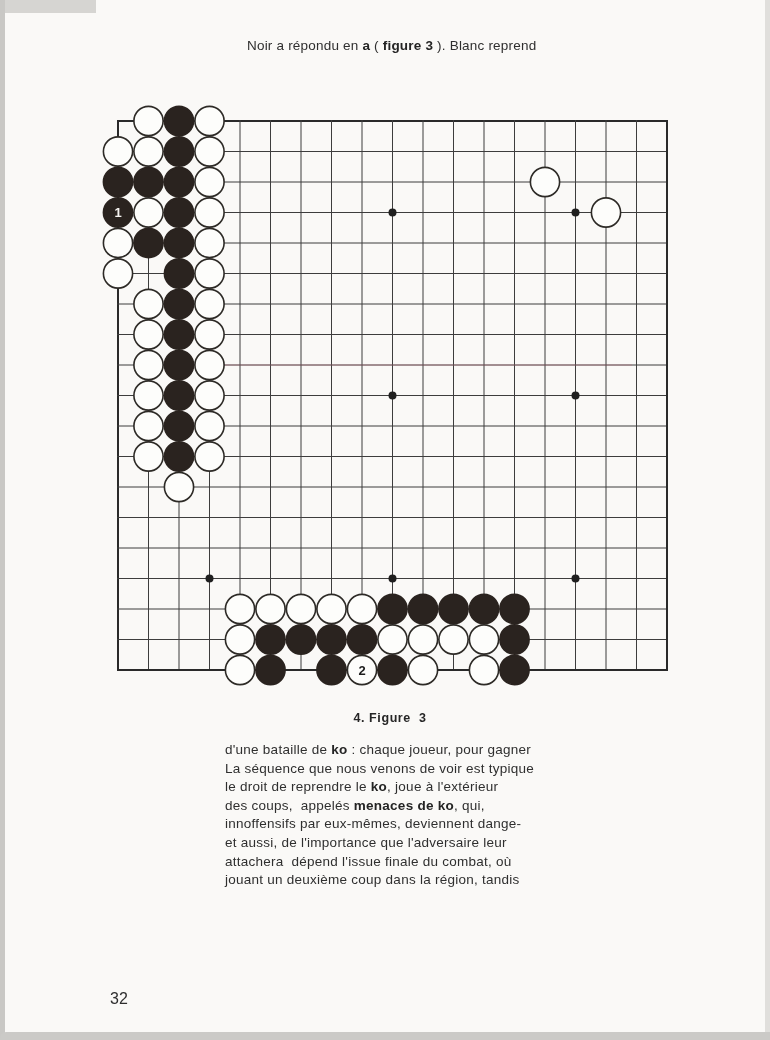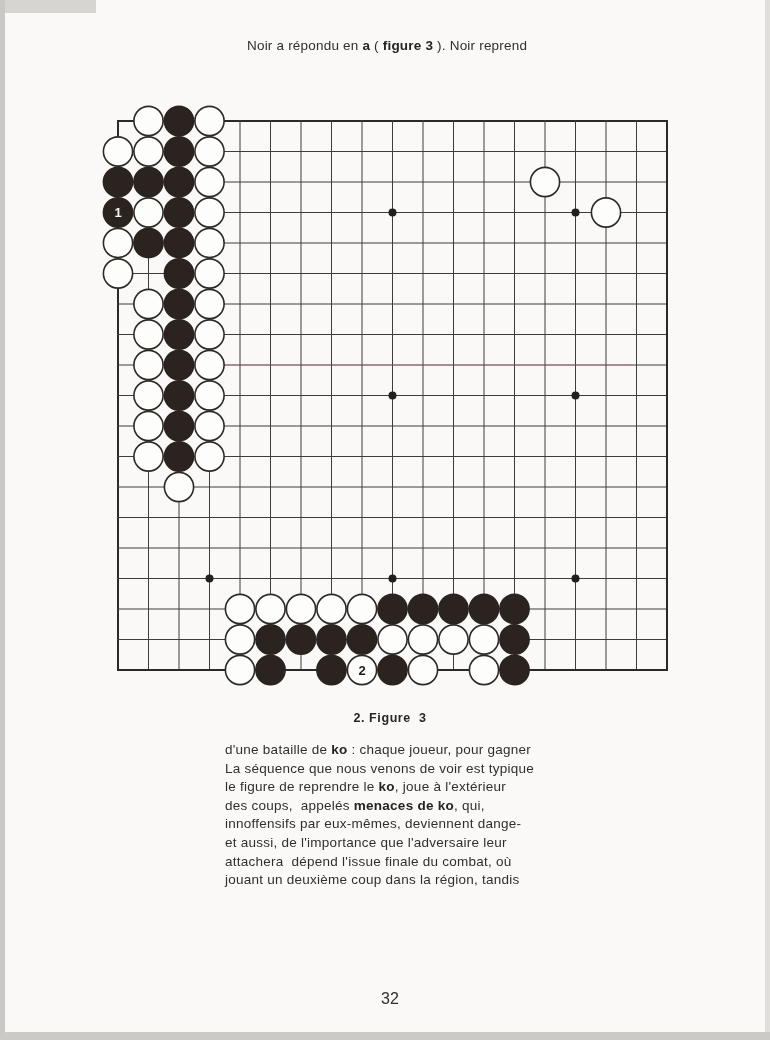--- a/index.html
+++ b/index.html
@@ -11,21 +11,21 @@
   .edge-right{right:0;top:0;width:5px;height:1040px;background:#e0dfdc;}
   .edge-bottom{left:0;bottom:0;width:770px;height:8px;background:#cbcac7;border-top-left-radius:6px;}
   .textblock{position:absolute;color:#2f2f2f;}
   .tline{white-space:pre;}
   .b{font-weight:bold;color:#242424;}
   .intro{left:242px;top:35px;font-size:13.5px;line-height:21.5px;letter-spacing:.2px;}
   .intro .tline:first-child{padding-left:5px;}
   .caption{left:110px;top:711px;width:560px;text-align:center;font-weight:bold;
            font-size:12.5px;letter-spacing:.6px;white-space:pre;color:#262626;}
   .bodytext{left:225px;top:741px;font-size:13.5px;line-height:18.6px;letter-spacing:.25px;}
-  .pagenum{left:110px;top:990px;width:560px;text-align:center;font-size:16px;color:#2e2e2e;}
+  .pagenum{left:110px;top:990px;width:560px;font-size:16px;color:#2e2e2e;}
   svg.board{position:absolute;left:0;top:0;}
   svg text{font-family:"Liberation Sans",sans-serif;}
 </style>
 </head>
 <body>
 
 <div class="scan">
   <svg class="board" width="770" height="1040">
       <line x1="117" y1="121" x2="668" y2="121" stroke="#2a2a2a" stroke-width="2"></line>
       <line x1="118" y1="120" x2="118" y2="671" stroke="#2a2a2a" stroke-width="2"></line>
@@ -283,27 +283,27 @@
         <circle cx="423" cy="670" r="14.6" fill="#fdfdfb" stroke="#2d2a26" stroke-width="1.6"></circle>
       </g>
       <g>
         <circle cx="484" cy="670" r="14.6" fill="#fdfdfb" stroke="#2d2a26" stroke-width="1.6"></circle>
       </g>
       <g>
         <circle cx="514.5" cy="670" r="14.6" fill="#2a231f" stroke="#2a231f" stroke-width="1.6"></circle>
       </g>
     </svg>
   <div class="textblock intro">
-      <div class="tline"><span>Noir a répondu en </span><span class="b">a</span><span> ( </span><span class="b">figure 3</span><span> ). Noir reprend</span></div>
+      <div class="tline"><span>Noir a répondu en </span><span class="b">a</span><span> ( </span><span class="b">figure 3</span><span> ). Blanc reprend</span></div>
     </div>
-  <div class="textblock caption">2. Figure  3</div>
+  <div class="textblock caption">4. Figure  3</div>
   <div class="textblock bodytext">
       <div class="tline"><span>d'une bataille de </span><span class="b">ko</span><span> : chaque joueur, pour gagner</span></div>
       <div class="tline"><span>La séquence que nous venons de voir est typique</span></div>
-      <div class="tline"><span>le figure de reprendre le </span><span class="b">ko</span><span>, joue à l'extérieur</span></div>
+      <div class="tline"><span>le droit de reprendre le </span><span class="b">ko</span><span>, joue à l'extérieur</span></div>
       <div class="tline"><span>des coups,  appelés </span><span class="b">menaces de ko</span><span>, qui,</span></div>
       <div class="tline"><span>innoffensifs par eux-mêmes, deviennent dange-</span></div>
       <div class="tline"><span>et aussi, de l'importance que l'adversaire leur</span></div>
       <div class="tline"><span>attachera  dépend l'issue finale du combat, où</span></div>
       <div class="tline"><span>jouant un deuxième coup dans la région, tandis</span></div>
     </div>
   <div class="textblock pagenum">32</div>
   <div class="edge edge-top-smudge"></div>
   <div class="edge edge-left"></div>
   <div class="edge edge-right"></div>

